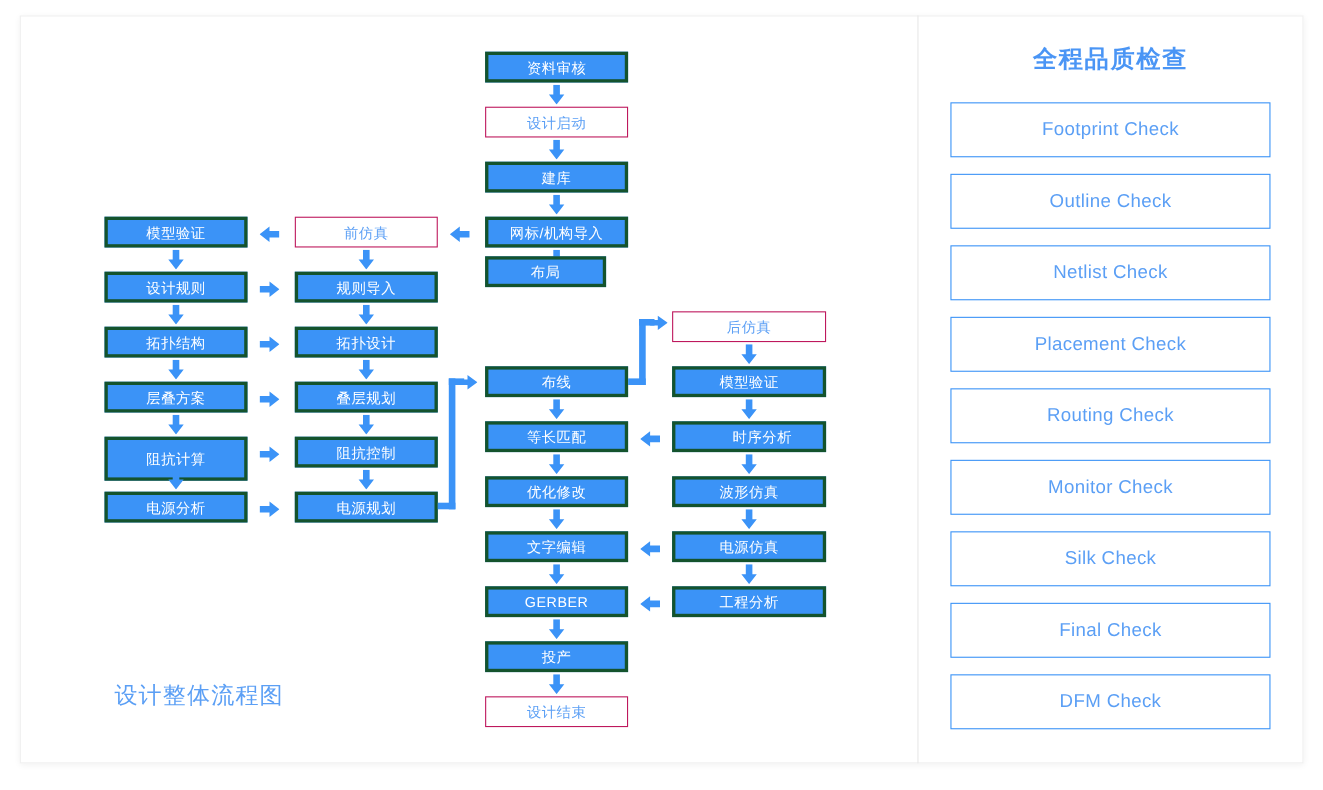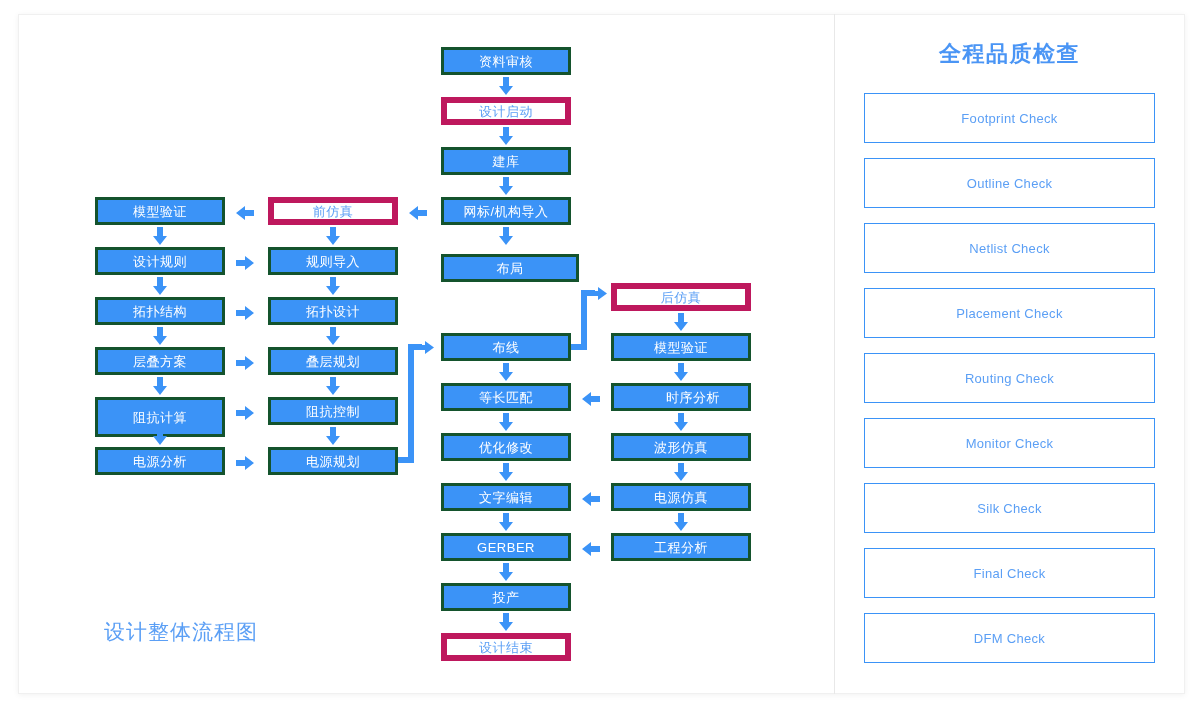--- a/index.html
+++ b/index.html
@@ -37,21 +37,21 @@
     white-space:nowrap;
   }
   .box.filled{
     background:#3b93f7;
     color:#ffffff;
     border:3px solid #14532d;
   }
   .box.outlined{
     background:#ffffff;
     color:#5b9ff5;
-    border:6px solid #be185d;
+    border:1px solid #be185d;
   }
 
   
   .arrow{position:absolute;line-height:0;}
   .arrow svg{display:block;}
 
   
   .bracket{position:absolute;}
   .bracket .seg{position:absolute;background:#3b93f7;}
 
@@ -76,21 +76,21 @@
   
   .check-item{
     position:absolute;
     left:864px;
     width:291px;height:50px;
     box-sizing:border-box;
     border:1.5px solid #3b93f7;
     background:#ffffff;
     color:#5b9ff5;
     display:flex;align-items:center;justify-content:center;
-    font-size:13px;
+    font-size:17px;
     letter-spacing:0.3px;
     white-space:nowrap;
   }
 </style>
 </head>
 <body>
 
 <div id="root">
 
   <div class="card"></div>
@@ -113,21 +113,21 @@
     <svg width="20" height="18" viewBox="0 0 20 18">
         <path d="M7 0 h6 v9 h4 l-7 9 l-7 -9 h4 z" fill="#3b93f7"></path>
       </svg>
   </div>
   <div class="box filled" style="left:441px;top:197px;width:130px;height:28px;">网标/机构导入</div>
   <div class="arrow" style="left:496px;top:227px;">
     <svg width="20" height="18" viewBox="0 0 20 18">
         <path d="M7 0 h6 v9 h4 l-7 9 l-7 -9 h4 z" fill="#3b93f7"></path>
       </svg>
   </div>
-  <div class="box filled" style="left:441px;top:254px;width:138px;height:28px;">布局</div>
+  <div class="box filled" style="left:441px;top:233px;width:110px;height:28px;">布局</div>
 
   <div class="arrow" style="left:409px;top:203px;">
     <svg width="18" height="20" viewBox="0 0 18 20">
         <path d="M18 7 v6 h-9 v4 l-9 -7 l9 -7 v4 z" fill="#3b93f7"></path>
       </svg>
   </div>
 
   <div class="box filled" style="left:95px;top:197px;width:130px;height:28px;">模型验证</div>
   <div class="arrow" style="left:150px;top:227px;">
     <svg width="20" height="18" viewBox="0 0 20 18">

